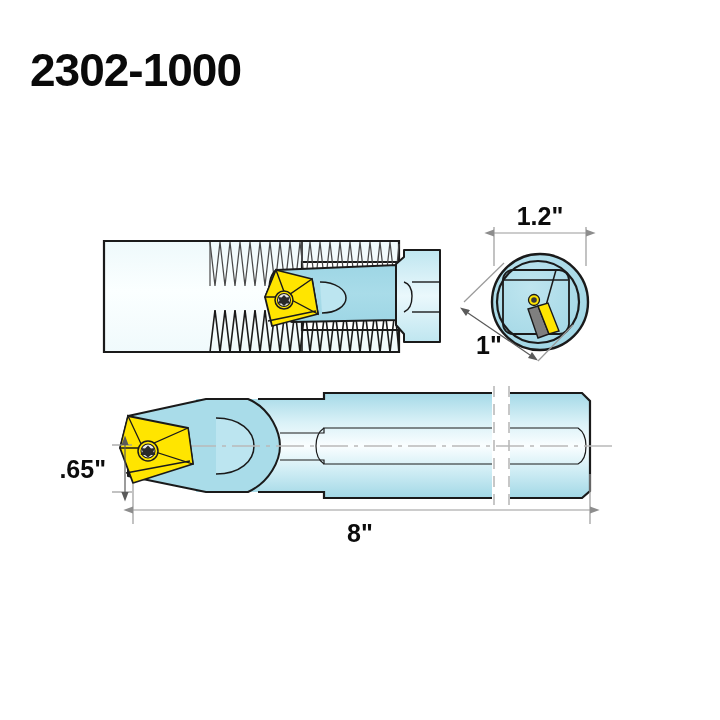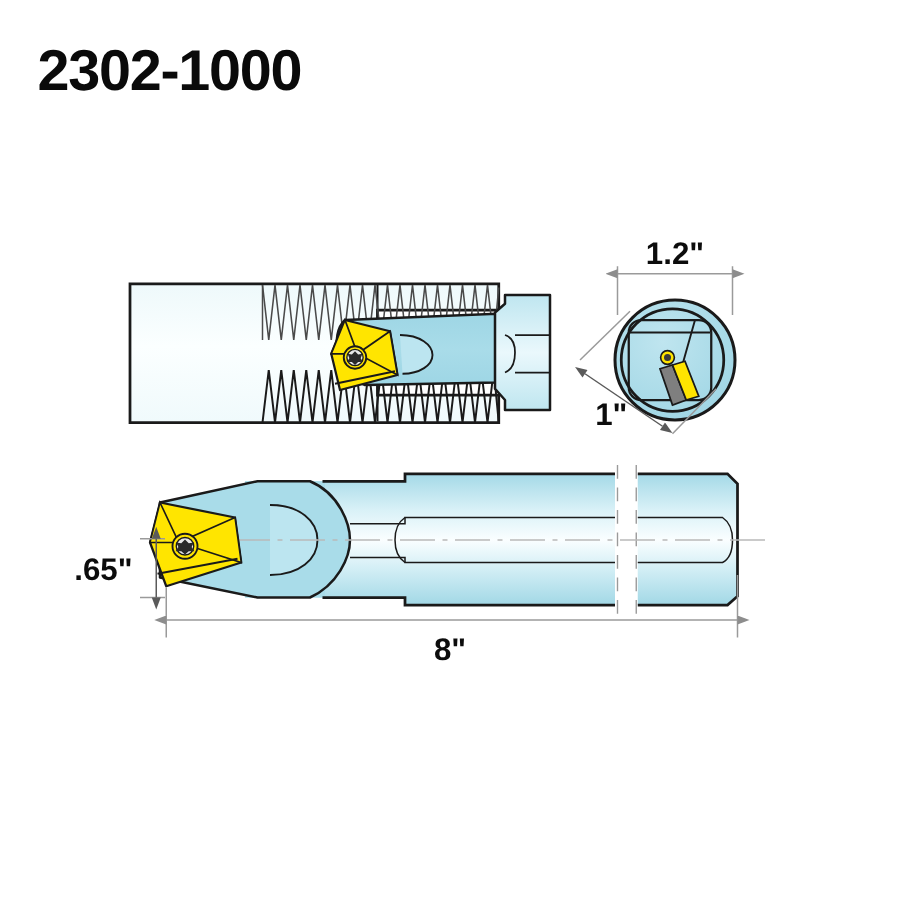--- a/index.html
+++ b/index.html
@@ -9,21 +9,21 @@
   }
   body {
     width: 720px;
     height: 720px;
     font-family: "Liberation Sans", sans-serif;
     position: relative;
     overflow: hidden;
   }
   #sheet {
     position: absolute;
-    left: 0; top: 0;
+    left: 0; top: 14px;
     width: 720px;
     height: 506px;
     background: #ffffff;
   }
   #part-title {
     position: absolute;
     left: 30px;
     top: 33px;
     font-family: "Liberation Sans", sans-serif;
     font-size: 46px;

